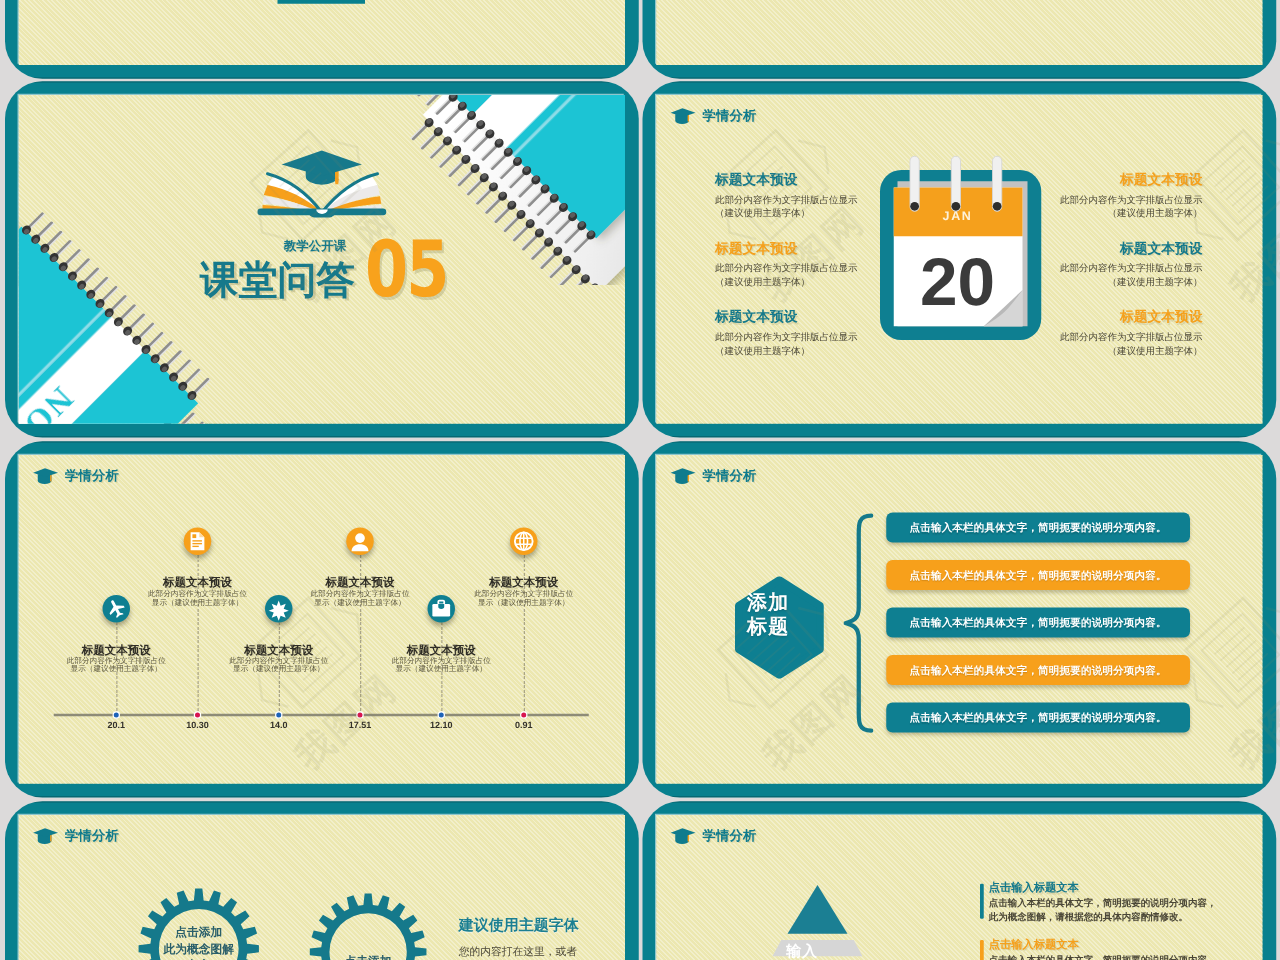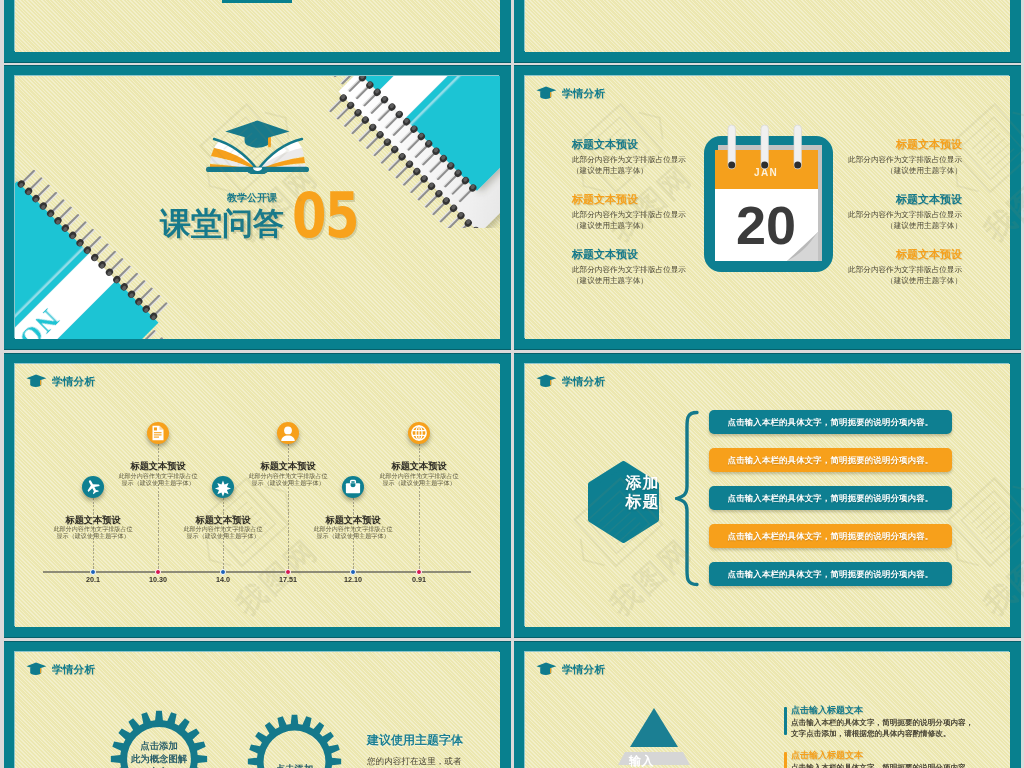--- a/index.html
+++ b/index.html
@@ -2,21 +2,21 @@
 <html><head>
 <meta charset="utf-8">
 <title>PPT Template Preview</title>
 <style>
   html,body{margin:0;padding:0;}
   body{width:1024px;height:768px;overflow:hidden;background:#dcdada;
        font-family:"Liberation Sans","DejaVu Sans",sans-serif;
        -webkit-font-smoothing:antialiased;}
   #page{position:relative;width:1024px;height:768px;overflow:hidden;background:#dcdada;}
 
-  .slide{position:absolute;width:507px;height:285px;overflow:hidden;background:#08808e;}
+  .slide{position:absolute;width:507px;height:285px;overflow:hidden;background:#08808e;border-radius:30px;}
   .slide::after{content:"";position:absolute;left:0;top:0;width:507px;height:285px;
      box-shadow:inset 0 1px 0 rgba(0,0,0,.25), inset 0 -1px 0 rgba(0,0,0,.25);
      pointer-events:none;}
   .paper{position:absolute;left:11px;top:11px;width:485px;height:263px;
          background:#ece7b0;overflow:hidden;
          box-shadow:-1px -1px 0 rgba(255,255,255,.55);}
   .stripes{position:absolute;left:-20px;top:-20px;right:-20px;bottom:-20px;
      background-image:repeating-linear-gradient(45deg,
         rgba(255,255,255,0.34) 0px, rgba(255,255,255,0.34) 1.05px,
         rgba(255,255,255,0) 1.05px, rgba(255,255,255,0) 2.6px);}
@@ -69,21 +69,21 @@
       line-height:6.6px;}
   .tl-dot{position:absolute;width:6px;height:6px;border-radius:50%;
       border:1.5px solid #fff;box-sizing:border-box;}
   .tl-date{position:absolute;font-size:7.2px;font-weight:700;color:#33312a;width:60px;
       text-align:center;line-height:1;}
 
   
   .hexbox{position:absolute;left:61px;top:97px;width:75px;height:82px;}
   .hexlabel{position:absolute;left:61px;top:110px;width:57px;text-align:center;
       color:#fff;font-size:16px;font-weight:700;line-height:1.18;letter-spacing:1px;
-      text-shadow:0 1px 2px rgba(0,0,0,.20);padding-left:28px;}
+      text-shadow:0 1px 2px rgba(0,0,0,.20);}
   .brace{position:absolute;left:150px;top:46px;width:24px;height:177px;}
   .hbar{position:absolute;left:184px;width:243px;height:24px;border-radius:5px;
       display:flex;align-items:center;justify-content:center;
       color:#fff;font-size:8.4px;font-weight:700;letter-spacing:.2px;
       box-shadow:0 2px 3px rgba(70,65,35,.28);
       text-shadow:0 1px 1px rgba(0,0,0,.18);}
   .hbar.teal{background:#0e7f91;} .hbar.or{background:#f7a01b;}
 
   
   .gear{position:absolute;}
@@ -942,21 +942,21 @@
         <path d="M0 87 H106 L116 105 H-10 Z" fill="#1b7f93"></path>
       </svg>
       <div style="position:absolute;left:104px;top:84px;width:25px;text-align:center;color:#fff;
                   font-size:12px;font-weight:700;letter-spacing:.5px;margin-top:17px;">输入文本</div>
 
       <div class="pitem" style="top:54px;">
         <div class="bar" style="background:#0e7f91;"></div>
         <div class="pt" style="color:#14798c;">点击输入标题文本</div>
         <div class="pb">
           <div>点击输入本栏的具体文字，简明扼要的说明分项内容，</div>
-            <div>文字点击添加，请根据您的具体内容酌情修改。</div>
+            <div>此为概念图解，请根据您的具体内容酌情修改。</div>
         </div>
       </div>
       <div class="pitem" style="top:99px;">
         <div class="bar" style="background:#f7a01b;"></div>
         <div class="pt" style="color:#f5a01c;">点击输入标题文本</div>
         <div class="pb">
           <div>点击输入本栏的具体文字，简明扼要的说明分项内容，</div>
         </div>
       </div>
     </div>

